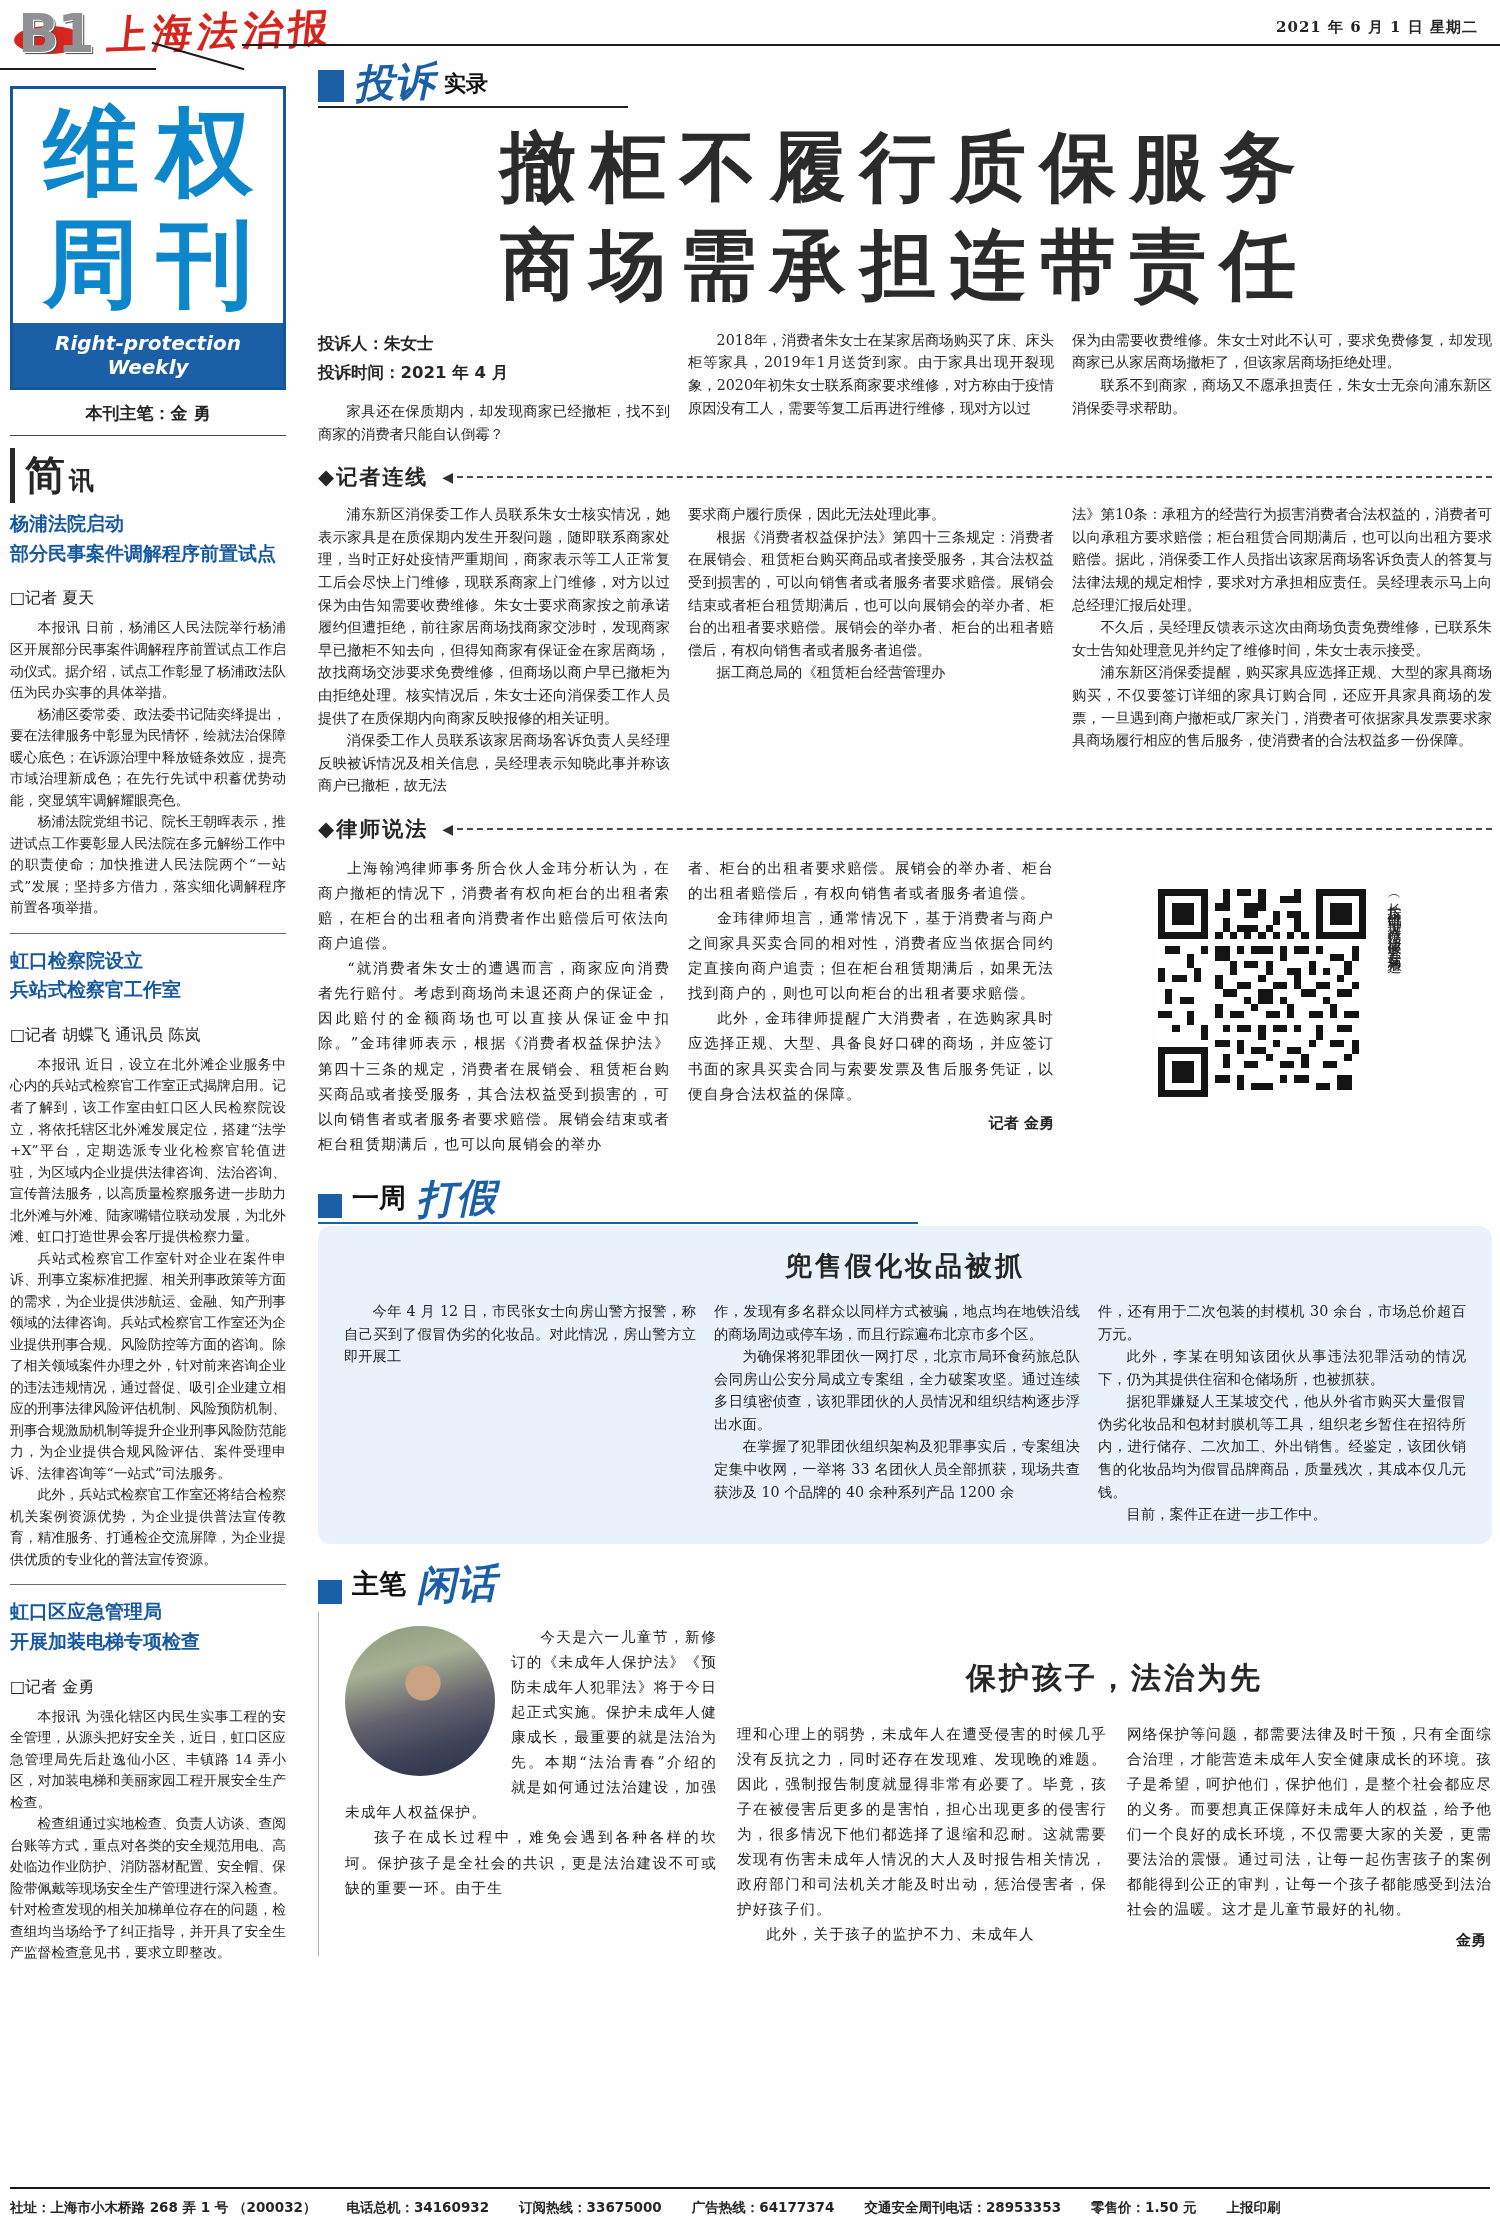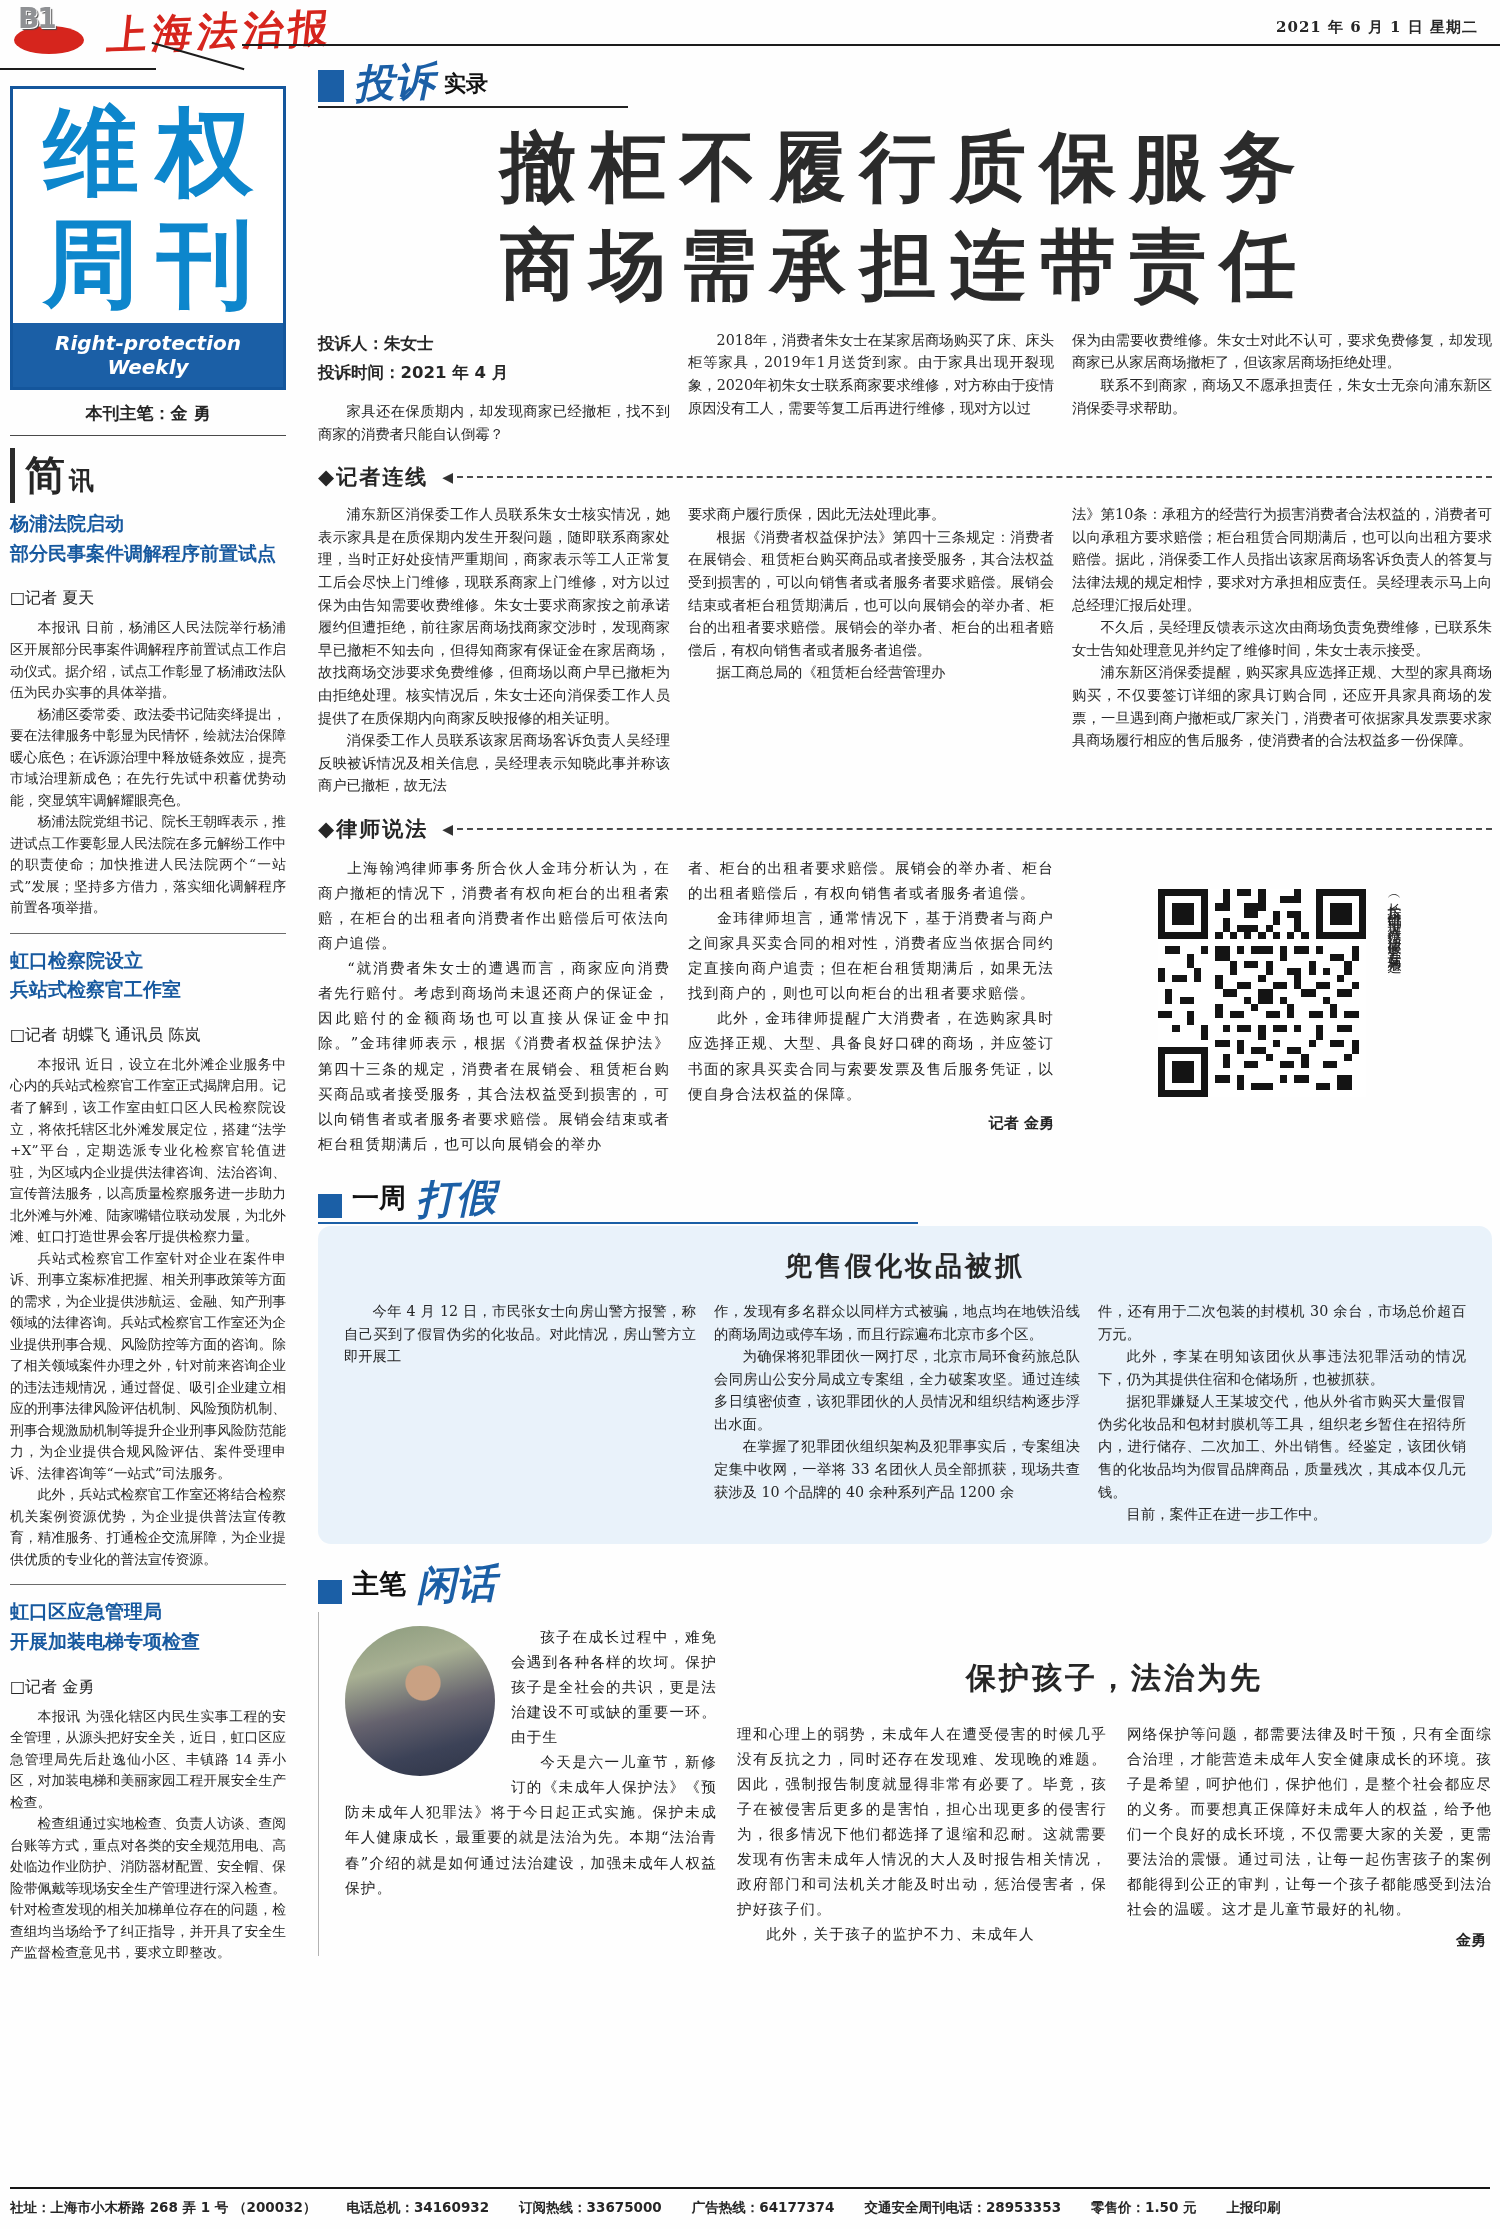--- a/index.html
+++ b/index.html
@@ -4,21 +4,21 @@
 <style>
   html,body{margin:0;padding:0;background:#e8e8e8;}
   .page{position:relative;width:1500px;height:2229px;background:#fefefe;overflow:hidden;
         font-family:"DejaVu Serif",serif;color:#262626;margin:0 auto;}
 
   
   .hdr{position:absolute;left:0;top:0;width:100%;height:84px;}
   .edition{position:absolute;left:12px;top:6px;width:78px;height:50px;}
   .edition-oval{position:absolute;left:2px;bottom:2px;width:70px;height:28px;background:#d6251d;border-radius:50%;}
   .edition-text{position:absolute;left:6px;top:-4px;font-family:"DejaVu Sans",sans-serif;font-weight:900;
-                font-size:28px;color:#8f9194;text-shadow:1px 1px 0 #fff,2px 2px 1px #4a4a4a;letter-spacing:-2px;}
+                font-size:54px;color:#8f9194;text-shadow:1px 1px 0 #fff,2px 2px 1px #4a4a4a;letter-spacing:-2px;}
   .masthead{position:absolute;left:108px;top:4px;font-family:"DejaVu Serif",serif;font-weight:900;
             font-size:40px;color:#d6251d;transform:skewX(-8deg) rotate(-2deg);letter-spacing:5px;}
   .hdr-date{position:absolute;right:22px;top:18px;font-size:15px;font-weight:bold;letter-spacing:1px;}
   .rule-a{position:absolute;top:44px;left:242px;right:0;height:2px;background:#1c1c1c;}
   .rule-diag{position:absolute;top:55px;left:150px;width:96px;height:2px;background:#1c1c1c;transform:rotate(16deg);}
   .rule-b{position:absolute;top:68px;left:0;width:156px;height:2px;background:#1c1c1c;}
 
   
   .sidebar{position:absolute;left:10px;top:86px;width:276px;}
   .logo-box{border:3px solid #14569c;background:#fff;}
@@ -390,22 +390,22 @@
 
     <div class="tag-row talk-header">
       <div class="tag-square sm"></div>
       <div class="tag-plain">主笔</div>
       <div class="tag-script lg">闲话</div>
     </div>
     <div class="talk-panel kai">
       <div class="talk-col1">
         <div class="author-photo"></div>
         <div>
+            <p class="para">今天是六一儿童节，新修订的《未成年人保护法》《预防未成年人犯罪法》将于今日起正式实施。保护未成年人健康成长，最重要的就是法治为先。本期“法治青春”介绍的就是如何通过法治建设，加强未成年人权益保护。</p>
             <p class="para">孩子在成长过程中，难免会遇到各种各样的坎坷。保护孩子是全社会的共识，更是法治建设不可或缺的重要一环。由于生</p>
-            <p class="para">今天是六一儿童节，新修订的《未成年人保护法》《预防未成年人犯罪法》将于今日起正式实施。保护未成年人健康成长，最重要的就是法治为先。本期“法治青春”介绍的就是如何通过法治建设，加强未成年人权益保护。</p>
           </div>
       </div>
       <div class="talk-title">保护孩子，法治为先</div>
       <div class="talk-col2">
           <p class="para cont">理和心理上的弱势，未成年人在遭受侵害的时候几乎没有反抗之力，同时还存在发现难、发现晚的难题。因此，强制报告制度就显得非常有必要了。毕竟，孩子在被侵害后更多的是害怕，担心出现更多的侵害行为，很多情况下他们都选择了退缩和忍耐。这就需要发现有伤害未成年人情况的大人及时报告相关情况，政府部门和司法机关才能及时出动，惩治侵害者，保护好孩子们。</p>
           <p class="para">此外，关于孩子的监护不力、未成年人</p>
         </div>
       <div class="talk-col3">
         <div>
             <p class="para cont">网络保护等问题，都需要法律及时干预，只有全面综合治理，才能营造未成年人安全健康成长的环境。孩子是希望，呵护他们，保护他们，是整个社会都应尽的义务。而要想真正保障好未成年人的权益，给予他们一个良好的成长环境，不仅需要大家的关爱，更需要法治的震慑。通过司法，让每一起伤害孩子的案例都能得到公正的审判，让每一个孩子都能感受到法治社会的温暖。这才是儿童节最好的礼物。</p>

